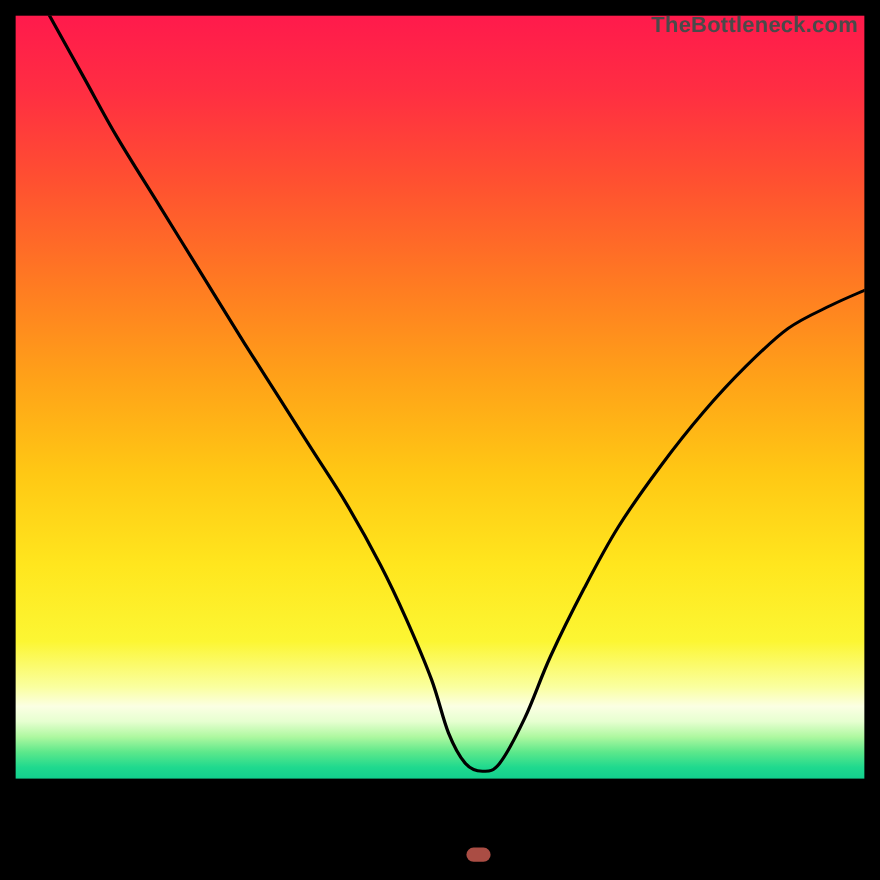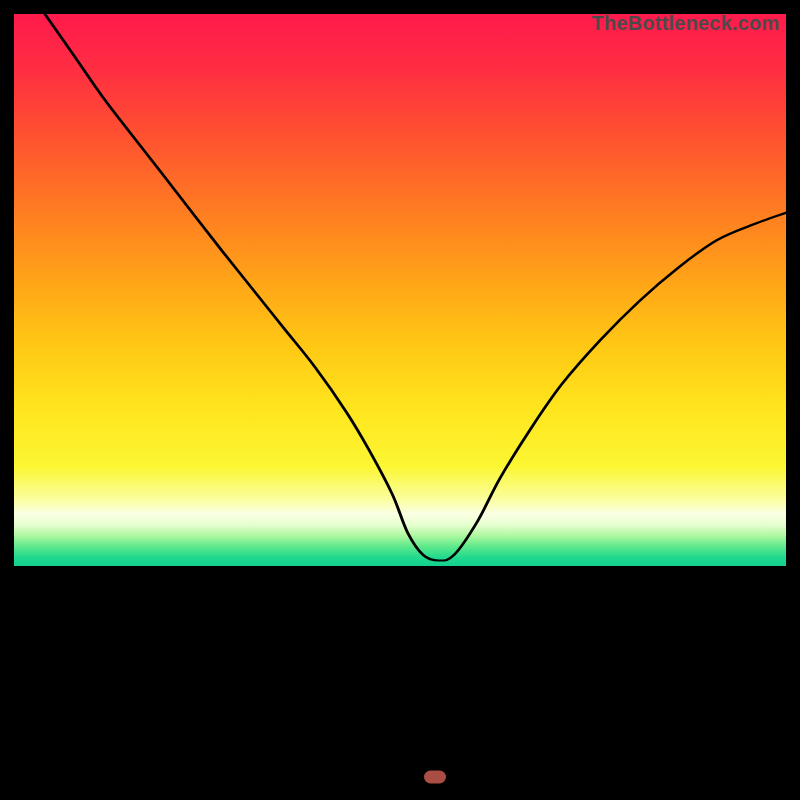--- a/index.html
+++ b/index.html
@@ -8,21 +8,21 @@
     width: 800px;
     height: 800px;
     background: #000;
     overflow: hidden;
   }
   .plot-frame {
     position: absolute;
     left: 14px;
     top: 14px;
     width: 772px;
-    height: 552px;
+    height: 694px;
     background: #000;
   }
   .gradient-area {
     position: absolute;
     left: 0;
     top: 0;
     width: 100%;
     height: 100%;
   }
   .curve-svg {

